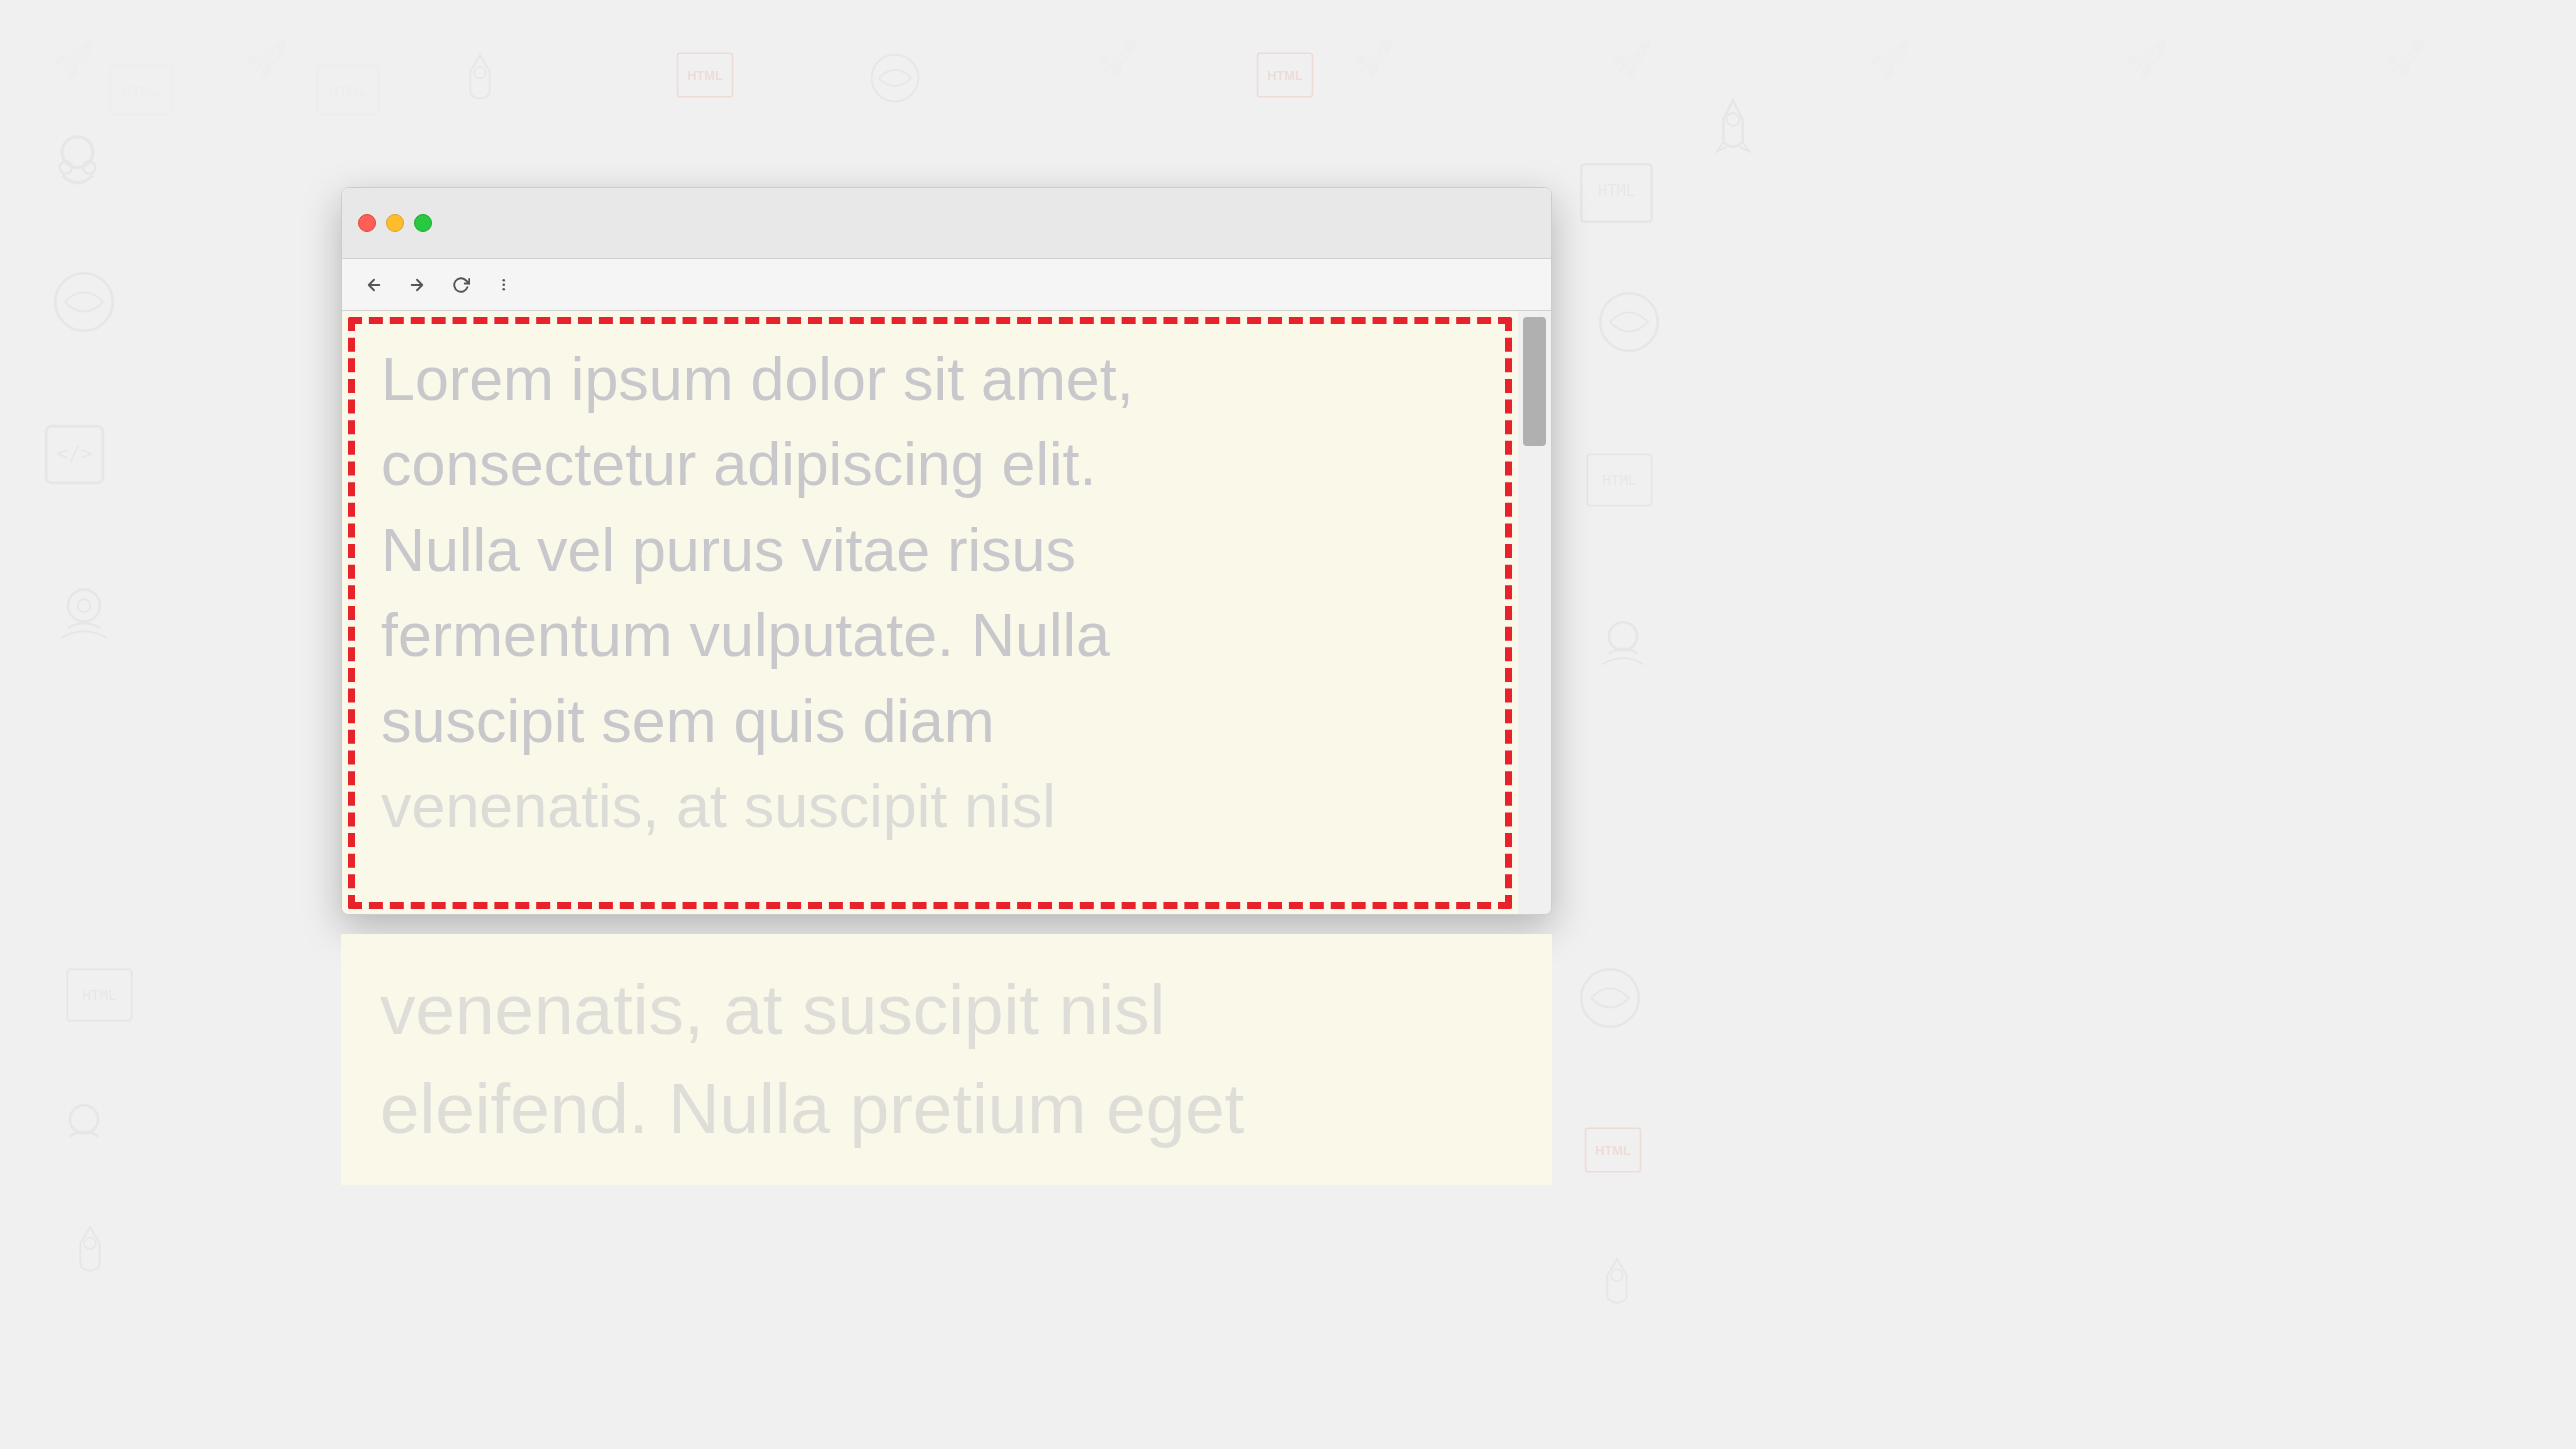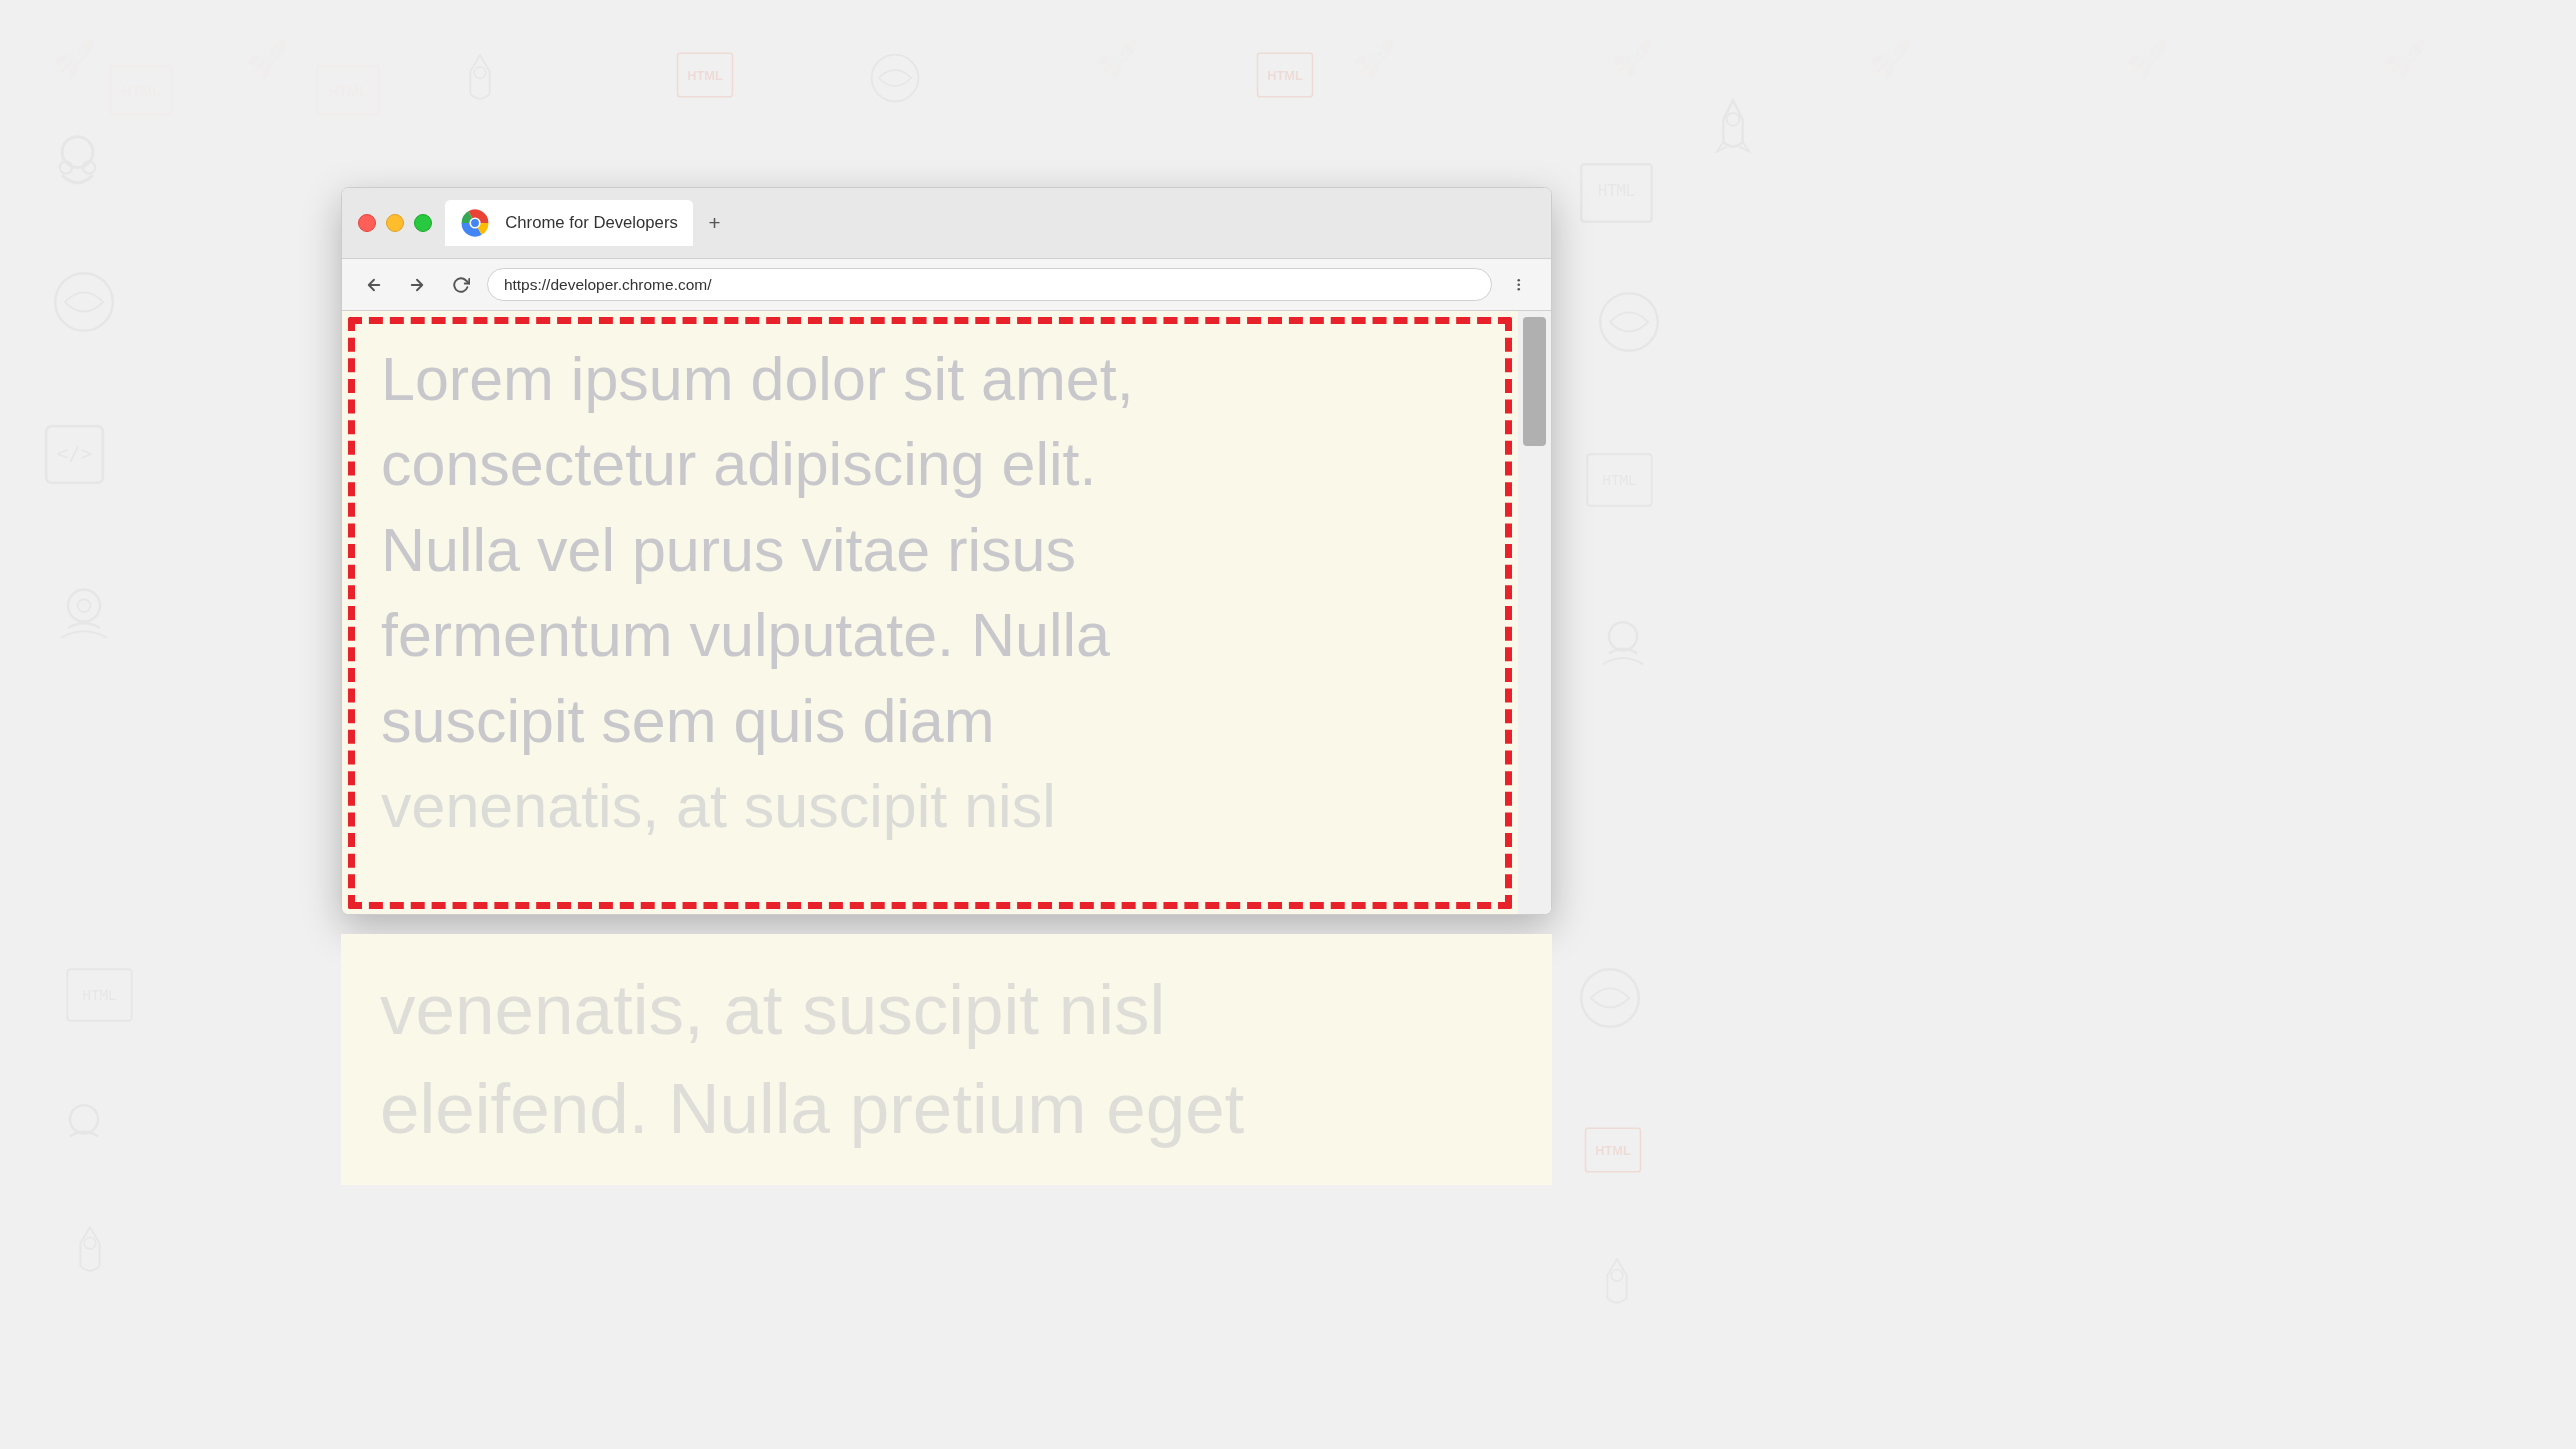--- a/index.html
+++ b/index.html
@@ -389,63 +389,38 @@
 <div class="browser-window">
 
   <div class="title-bar">
 
     <div class="traffic-lights">
       <div class="traffic-light red"></div>
       <div class="traffic-light yellow"></div>
       <div class="traffic-light green"></div>
     </div>
 
-    <div class="tab-area">
-      <div class="tab">
-
-        <svg class="chrome-logo" viewBox="0 0 100 100" xmlns="http://www.w3.org/2000/svg">
-          <circle cx="50" cy="50" r="48" fill="#fff"></circle>
-
-          <path d="M50 50 L98 50 A48 48 0 0 0 26 8 Z" fill="#EA4335"></path>
-
-          <path d="M50 50 L26 8 A48 48 0 0 0 2 50 Z" fill="#34A853"></path>
-
-          <path d="M50 50 L2 50 A48 48 0 0 0 74 92 Z" fill="#4285F4"></path>
-
-          <path d="M50 50 L74 92 A48 48 0 0 0 98 50 Z" fill="#FBBC05"></path>
-
-          <circle cx="50" cy="50" r="20" fill="#fff"></circle>
-
-          <circle cx="50" cy="50" r="14" fill="#4285F4"></circle>
-        </svg>
-        <span class="tab-title">Chrome for Developers</span>
-      </div>
-      <div class="new-tab-btn">+</div>
-    </div>
   </div>
 
   <div class="nav-bar">
     <div class="nav-btn">
       <svg width="18" height="18" viewBox="0 0 24 24" fill="none" stroke="currentColor" stroke-width="2.5" stroke-linecap="round" stroke-linejoin="round">
         <path d="M19 12H5M12 5l-7 7 7 7"></path>
       </svg>
     </div>
     <div class="nav-btn">
       <svg width="18" height="18" viewBox="0 0 24 24" fill="none" stroke="currentColor" stroke-width="2.5" stroke-linecap="round" stroke-linejoin="round">
         <path d="M5 12h14M12 5l7 7-7 7"></path>
       </svg>
     </div>
     <div class="nav-btn">
       <svg width="18" height="18" viewBox="0 0 24 24" fill="none" stroke="currentColor" stroke-width="2.5" stroke-linecap="round" stroke-linejoin="round">
         <path d="M23 4v6h-6"></path>
         <path d="M20.49 15a9 9 0 1 1-2.12-9.36L23 10"></path>
       </svg>
-    </div>
-    <div class="address-bar">
-      <span class="address-text">https://developer.chrome.com/</span>
     </div>
     <div class="menu-btn">
       <svg width="15.5" height="15.5" viewBox="0 0 24 24" fill="currentColor">
         <circle cx="12" cy="5" r="2"></circle>
         <circle cx="12" cy="12" r="2"></circle>
         <circle cx="12" cy="19" r="2"></circle>
       </svg>
     </div>
   </div>
 

